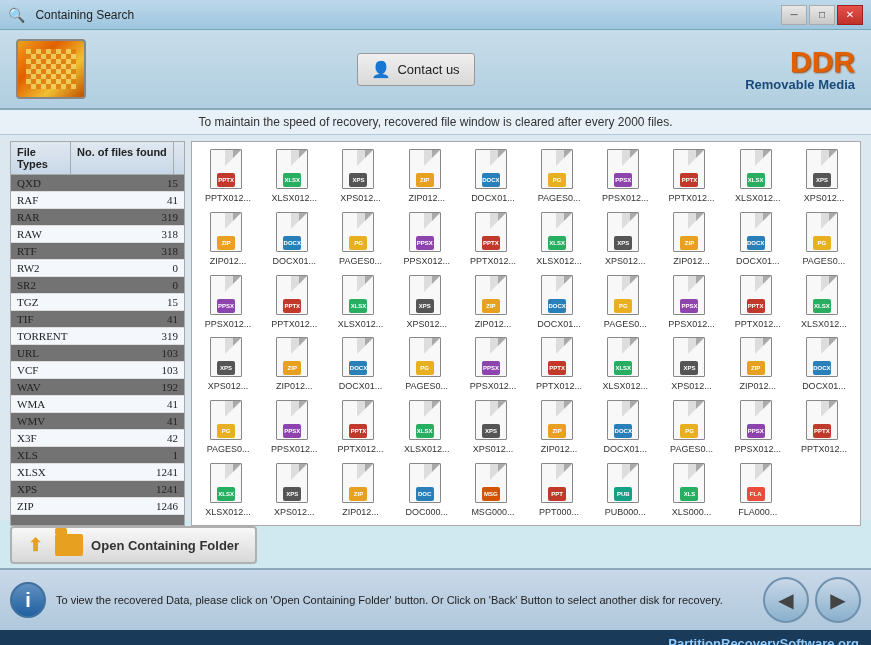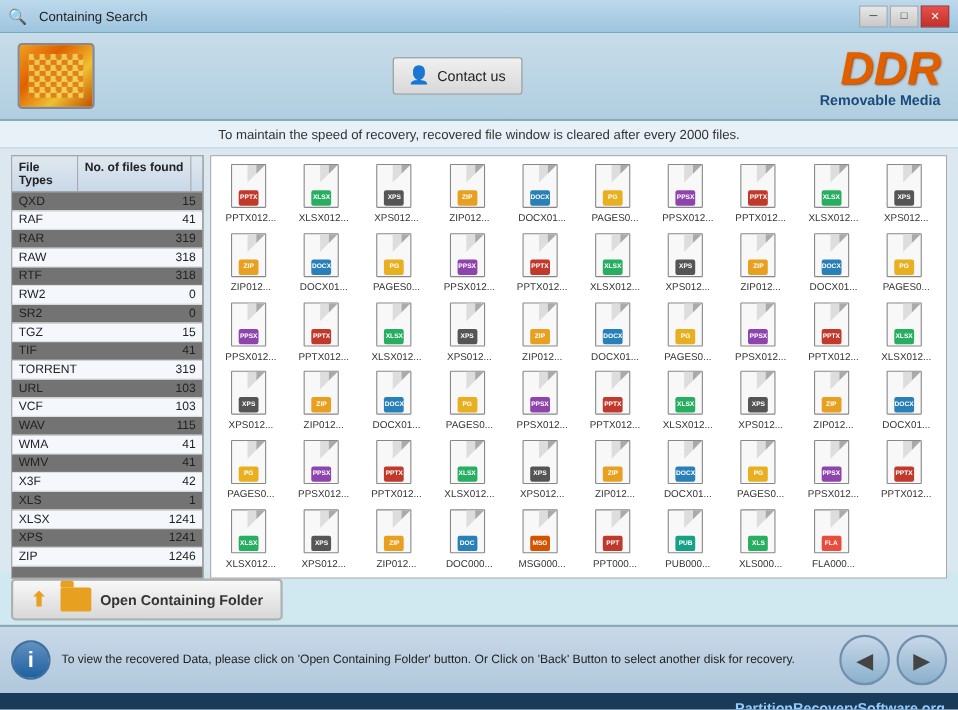--- a/index.html
+++ b/index.html
@@ -87,25 +87,24 @@
       align-items: center;
       gap: 6px;
       font-size: 13px;
       color: #222;
     }
     .contact-icon { font-size: 16px; }
     .ddr-brand {
       text-align: right;
     }
     .ddr-text {
-      font-size: 42px;
+      font-size: 30px;
       font-weight: bold;
       color: #e06000;
       line-height: 1;
-      font-style: italic;
       text-shadow: 1px 1px 2px #a04000;
     }
     .ddr-sub {
       font-size: 13px;
       color: #1a4a7a;
       font-weight: bold;
     }
 
     
     .info-bar {
@@ -150,20 +149,21 @@
       padding: 4px 6px;
       font-weight: bold;
       font-size: 11px;
       color: #222;
       border-right: 1px solid #aaa;
     }
     .file-list-header-cell:first-child { width: 60px; }
     .file-list-scroll {
       overflow-y: auto;
       flex: 1;
+      font-family: Liberation Serif, serif;
     }
     .file-list-row {
       display: flex;
       border-bottom: 1px solid #ddd;
     }
     .file-list-row:nth-child(even) { background: #f4f8fc; }
     .file-list-cell {
       padding: 2px 6px;
       font-size: 11px;
       color: #222;
@@ -440,21 +440,21 @@
           <div class="file-list-row">
     <div class="file-list-cell">URL</div>
     <div class="file-list-cell">103</div>
   </div>
           <div class="file-list-row">
     <div class="file-list-cell">VCF</div>
     <div class="file-list-cell">103</div>
   </div>
           <div class="file-list-row">
     <div class="file-list-cell">WAV</div>
-    <div class="file-list-cell">115</div>
+    <div class="file-list-cell">192</div>
   </div>
           <div class="file-list-row">
     <div class="file-list-cell">WMA</div>
     <div class="file-list-cell">41</div>
   </div>
           <div class="file-list-row">
     <div class="file-list-cell">WMV</div>
     <div class="file-list-cell">41</div>
   </div>
           <div class="file-list-row">

